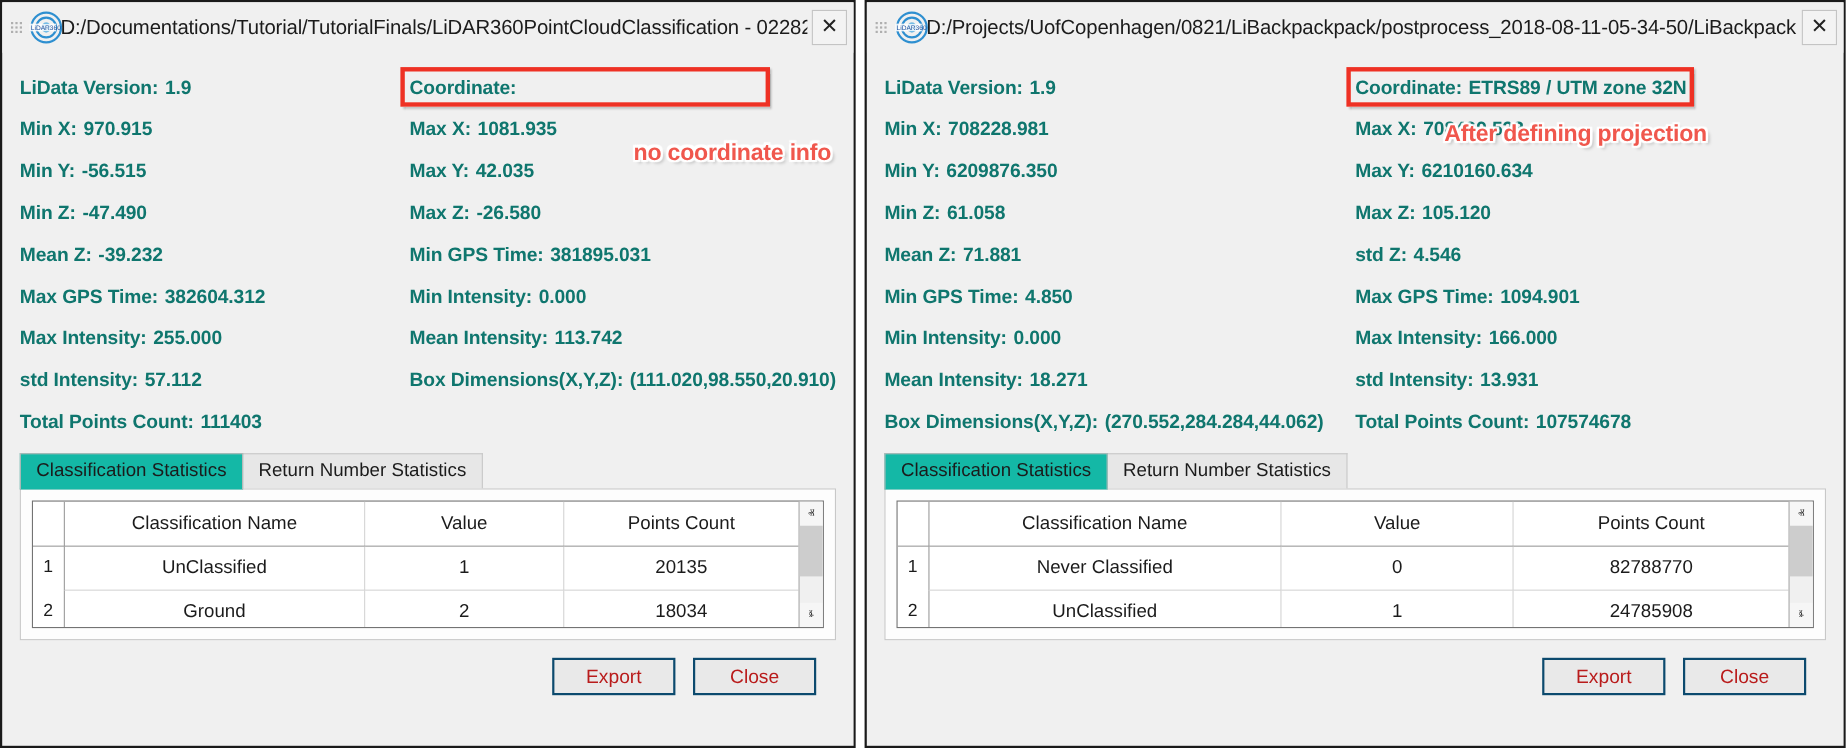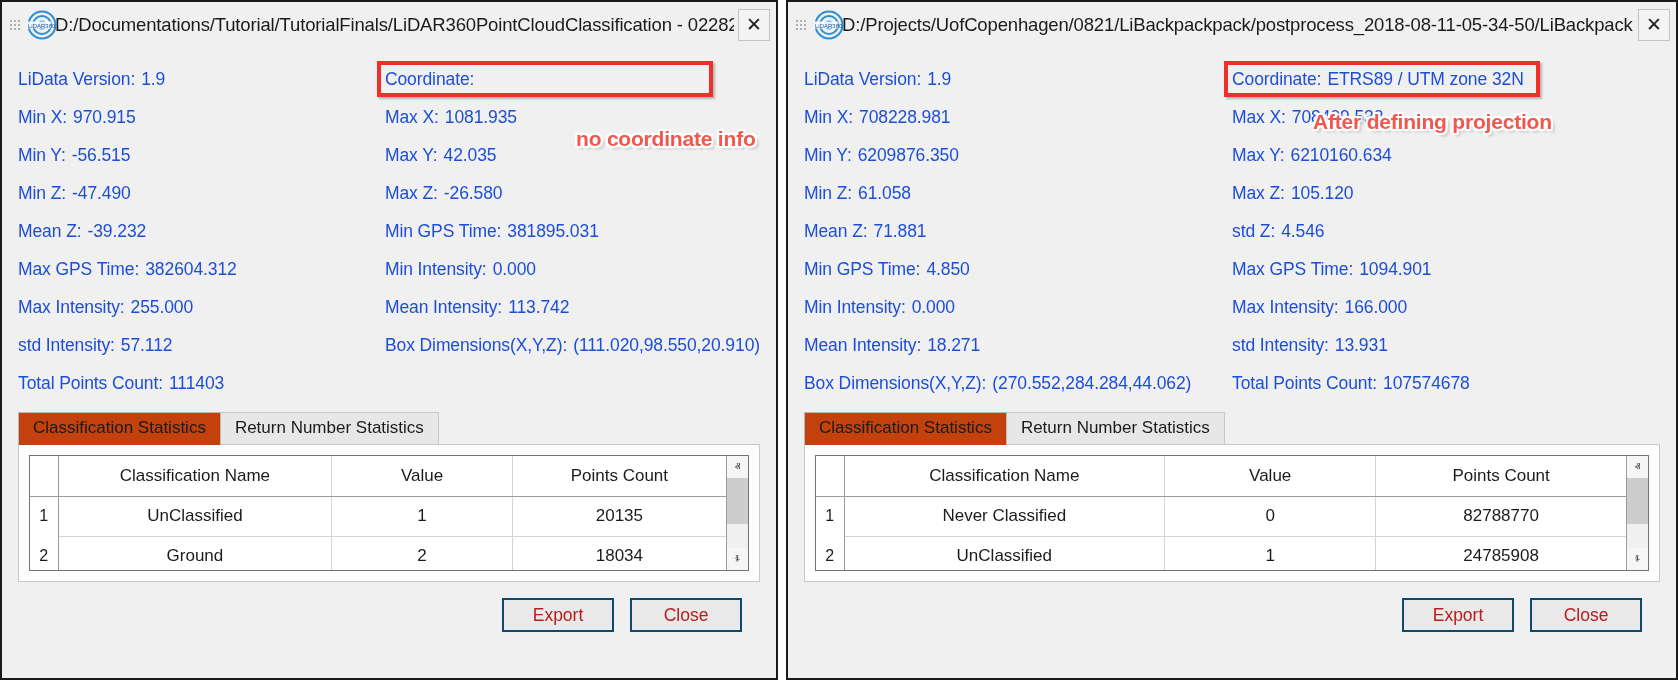--- a/index.html
+++ b/index.html
@@ -89,25 +89,26 @@
   }
 
   .fieldgrid {
     display: grid;
     grid-template-columns: 1fr 1fr;
     row-gap: 0px;
     padding-top: 12px;
   }
   .field {
     font-size: 17.5px;
-    color: #1d4ed8;
+    color: #0f766e;
     height: 38px;
     line-height: 38px;
     white-space: nowrap;
     letter-spacing: -0.1px;
+    font-weight: bold;
   }
   .field .lbl { }
   .field .val { margin-left: 6px; }
 
   .coordfield {
     position: relative;
   }
   .coordfield .hl {
     position: absolute;
     left: -8px; top: 1px;
@@ -132,21 +133,21 @@
     color: #1b1b1b;
     padding: 5px 14px 6px 14px;
     border: 1px solid #c8c8c8;
     border-bottom: none;
     background: #e7e7e7;
     line-height: 20px;
     white-space: nowrap;
     cursor: pointer;
   }
   .tab.active {
-    background: #c2410c;
+    background: #14b8a6;
     border-color: #b9b9b9;
     position: relative;
     top: 1px;
     padding-bottom: 7px;
   }
   .tab + .tab { margin-left: -1px; }
 
   .tabpanel {
     background: #fdfdfd;
     border: 1px solid #c8c8c8;

